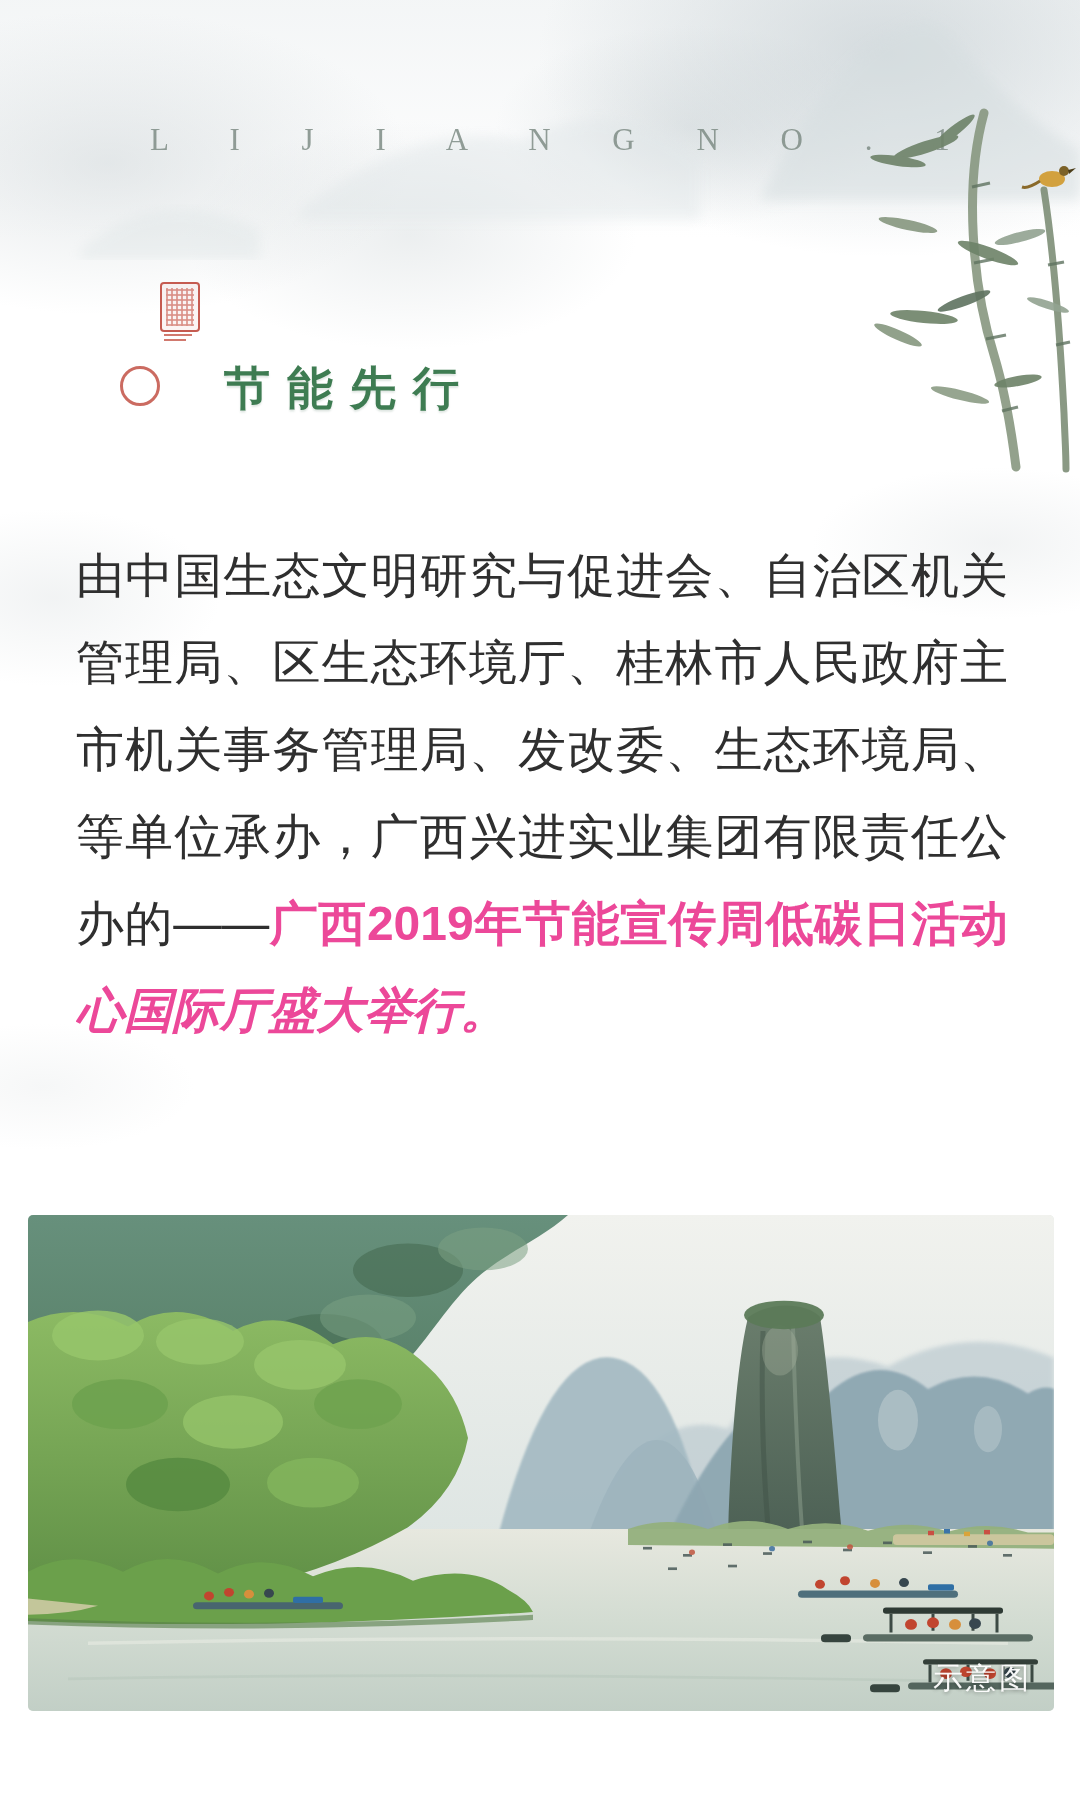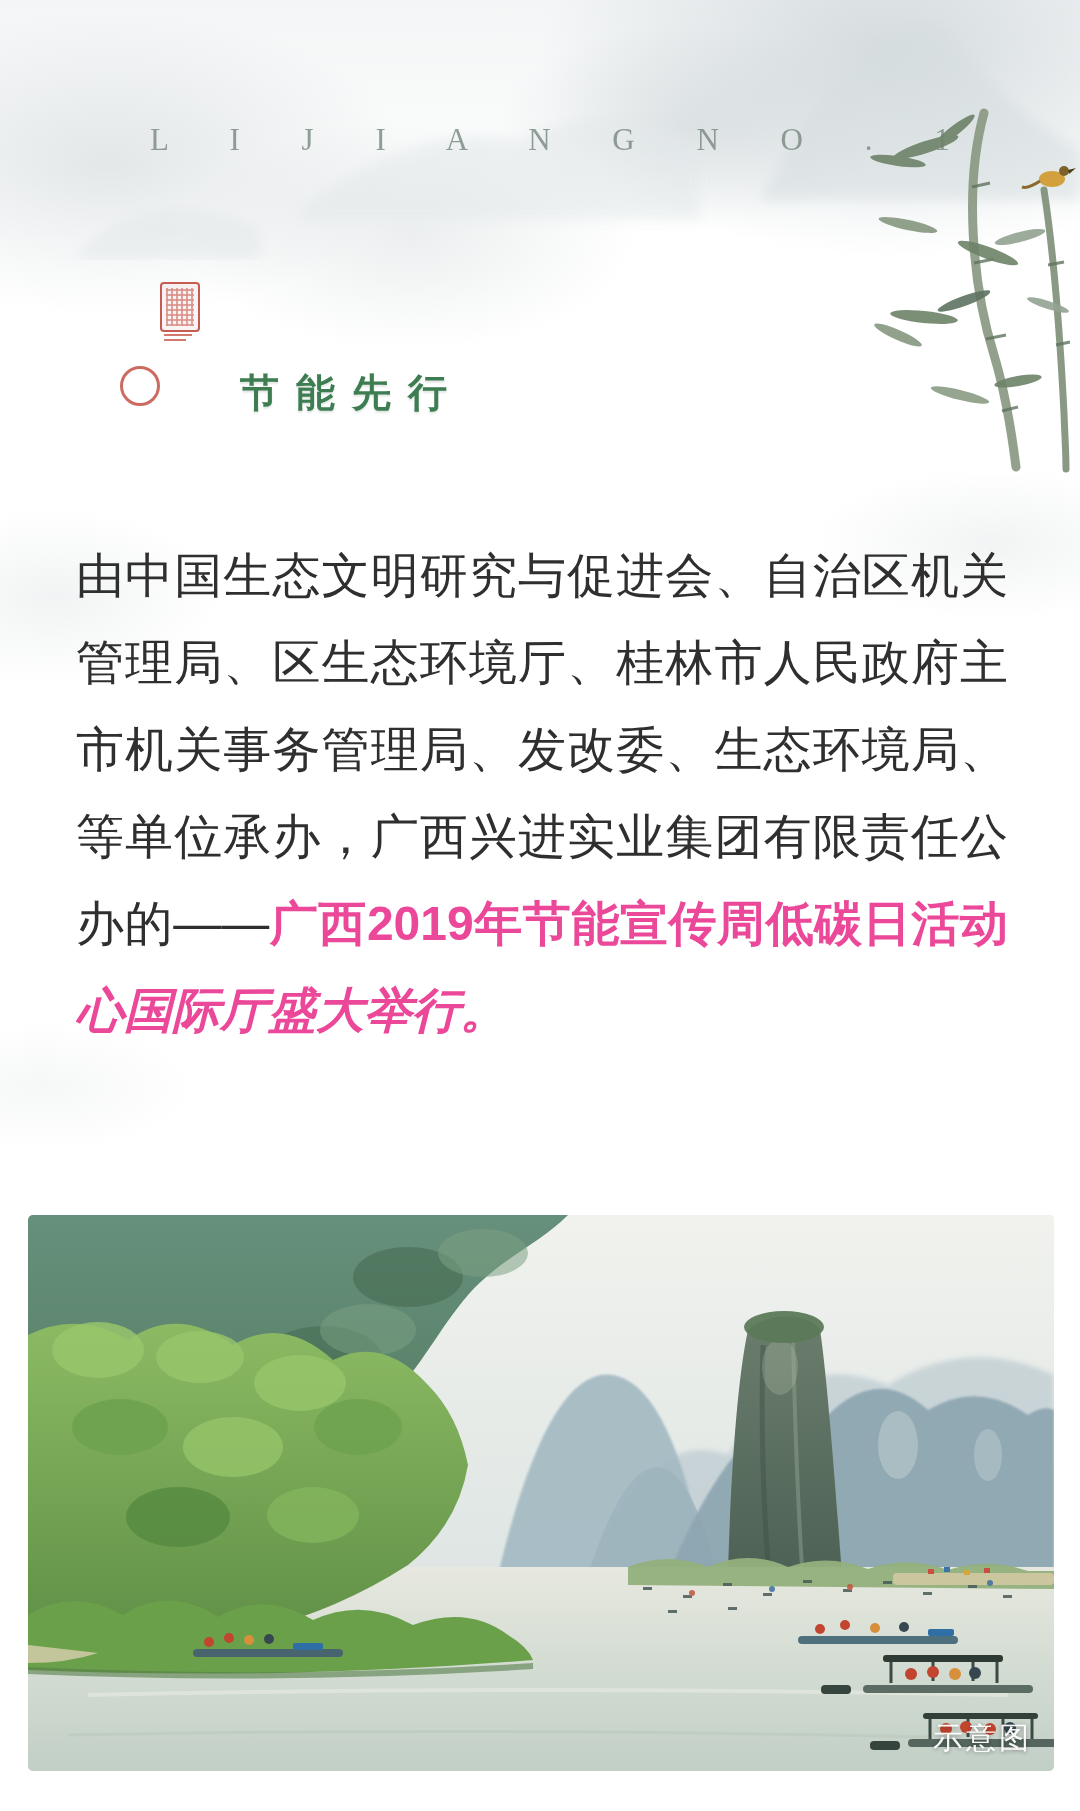--- a/index.html
+++ b/index.html
@@ -32,29 +32,29 @@
     border-radius:4px;background:rgba(191,74,63,.06);overflow:hidden;}
   .seal-glyphs{position:absolute;inset:4px;opacity:.6;
     background-image:
       repeating-linear-gradient(0deg, rgba(195,74,60,.8) 0 2px, transparent 2px 5px),
       repeating-linear-gradient(90deg, rgba(195,74,60,.8) 0 2px, transparent 2px 5px);}
   .seal-line{position:absolute;left:8px;height:2px;background:rgba(197,87,74,.8);}
   .seal-line.l1{top:30px;width:28px;}
   .seal-line.l2{top:35px;width:22px;}
   .seal-circle{position:absolute;left:-36px;top:62px;width:34px;height:34px;border:3px solid rgba(190,70,58,.8);
     border-radius:50%;}
-  .title-sub{font-weight:700;font-size:39px;letter-spacing:17px;color:#3e7c52;margin-left:38px;
+  .title-sub{font-weight:700;font-size:46px;letter-spacing:17px;color:#3e7c52;margin-left:22px;
     position:relative;top:4px;white-space:nowrap;text-shadow:0 2px 2px rgba(40,90,60,.15);}
   
   .article{position:absolute;left:76px;top:532px;width:932px;font-size:48px;line-height:87px;color:#2f2f2f;}
   .article .line{text-align:justify;text-align-last:justify;height:87px;overflow:hidden;}
   .article .line.last{text-align-last:left;font-style:italic;}
   .article .bold{font-weight:700;color:#ec4899;}
   
-  .photo{position:absolute;left:28px;top:1215px;width:1026px;height:556px;border-radius:5px;overflow:hidden;
+  .photo{position:absolute;left:28px;top:1215px;width:1026px;height:496px;border-radius:5px;overflow:hidden;
     background:#dfe5e2;}
   .photo svg{display:block;width:100%;height:100%;}
   .photo-caption{position:absolute;right:22px;bottom:12px;font-size:30px;letter-spacing:3px;color:#ffffff;
     opacity:.95;text-shadow:0 1px 4px rgba(0,0,0,.4);}
 </style>
 </head>
 <body>
 
 <div class="page">
 

